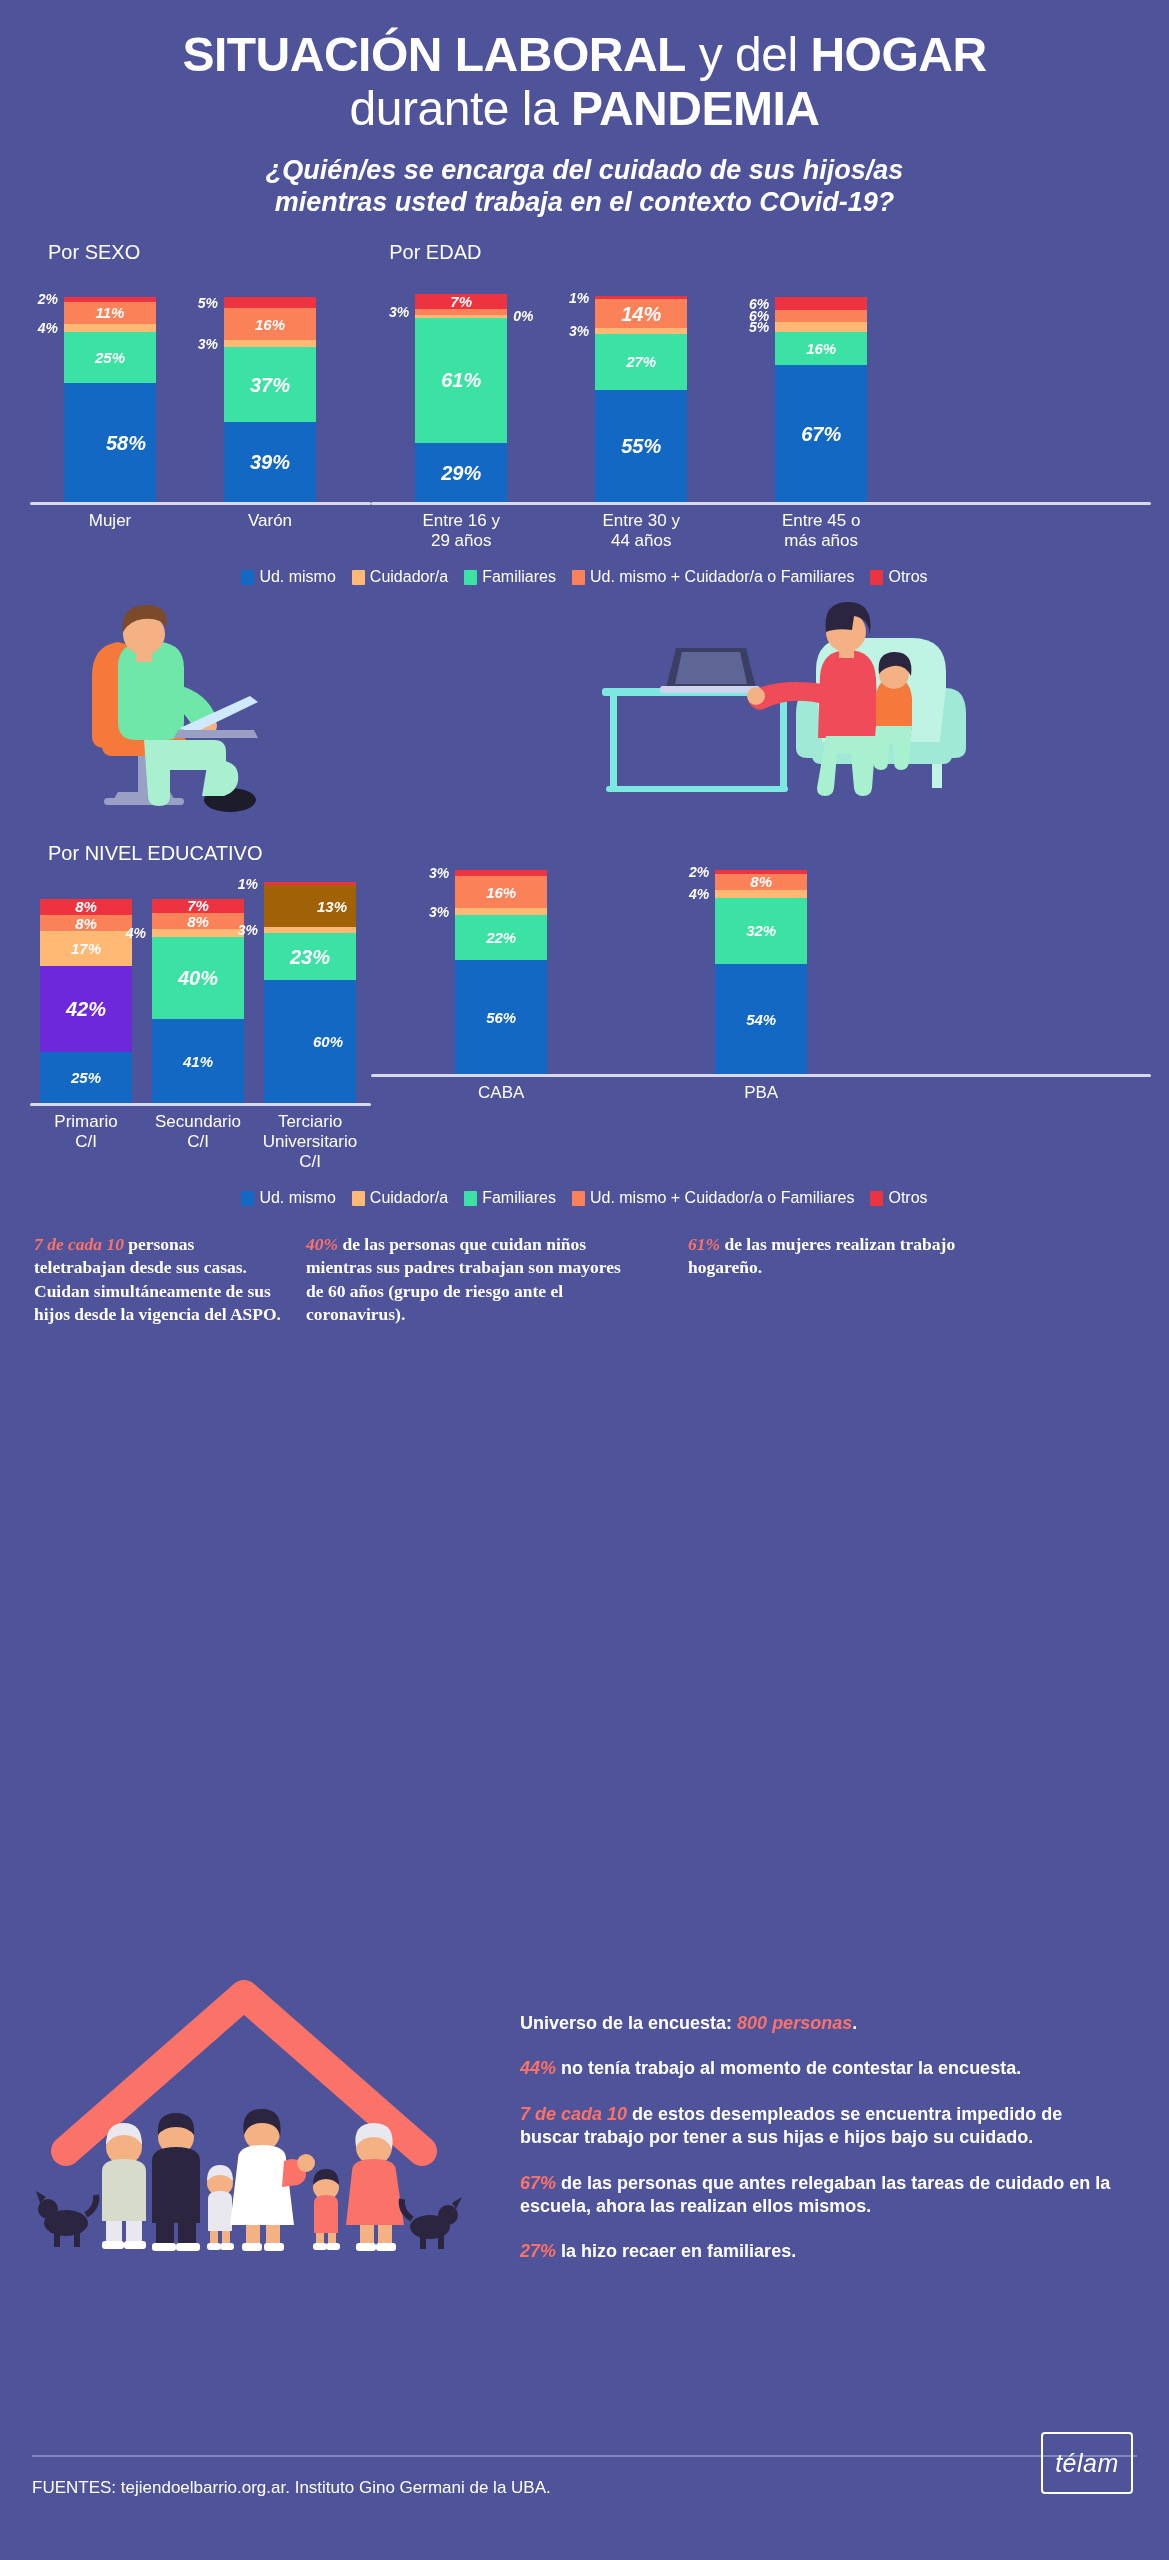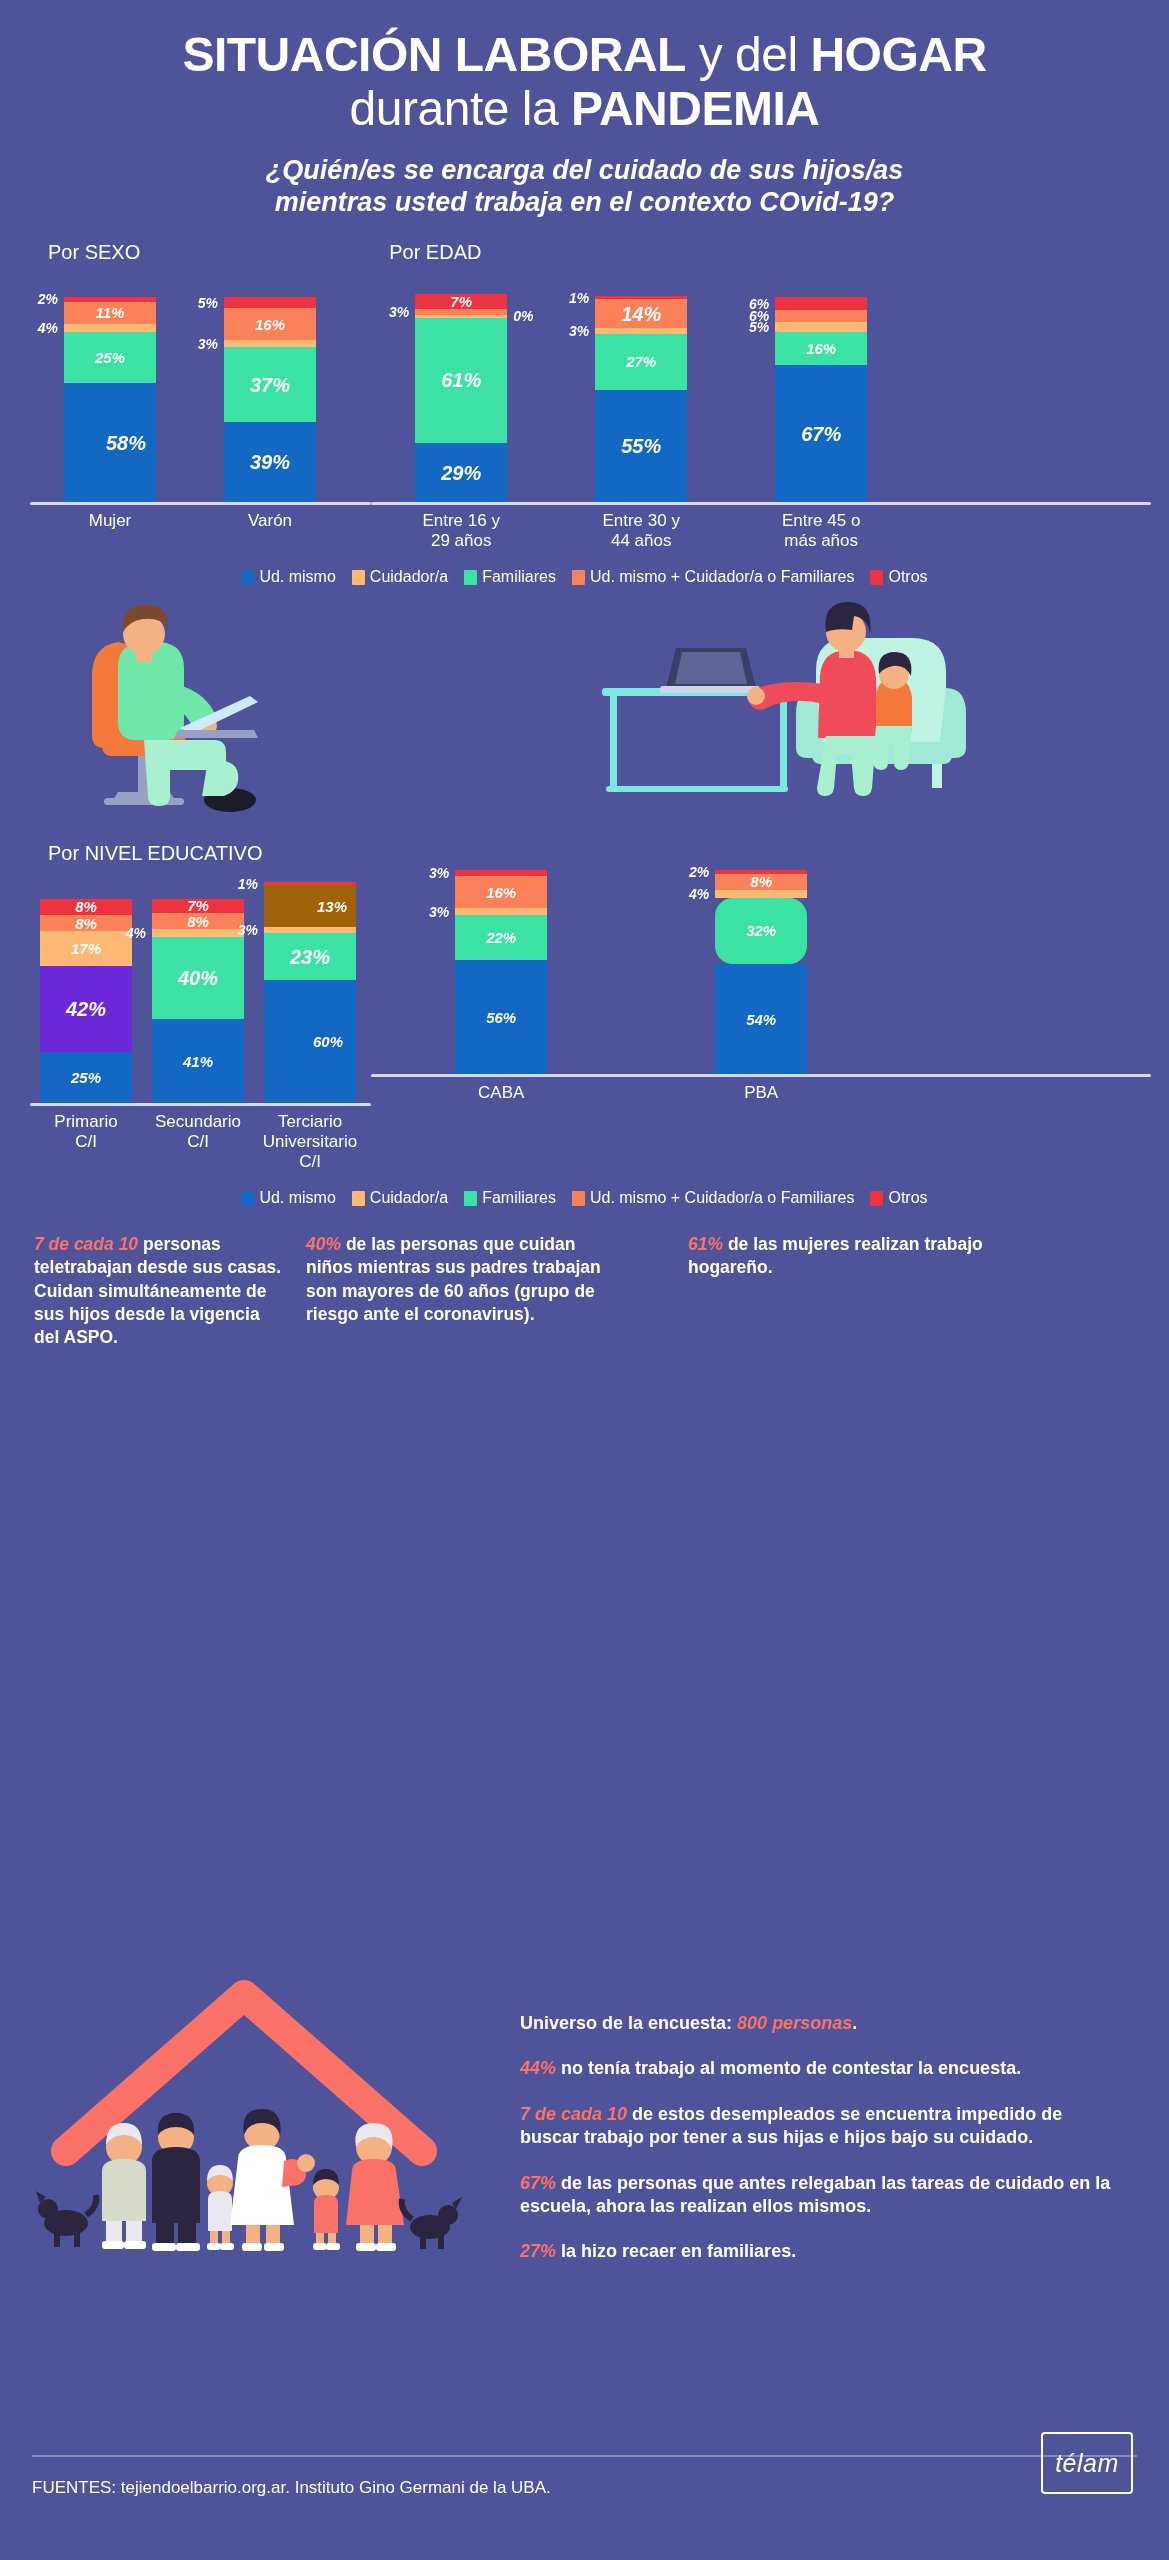--- a/index.html
+++ b/index.html
@@ -61,21 +61,21 @@
     display: flex; align-items: center; justify-content: center;
     gap: 16px; margin-top: 18px; padding: 0 14px; flex-wrap: nowrap;
   }
   .leg-item { display: flex; align-items: center; gap: 5px; font-size: 16px; white-space: nowrap; }
   .swatch { width: 13px; height: 15px; display: inline-block; border-radius: 1px; }
 
   
   .illus-row { position: relative; height: 230px; margin-top: 14px; }
 
   
-  .facts { display: flex; padding: 0 34px; margin-top: 26px; gap: 22px; }
+  .facts { display: flex; padding: 0 34px; margin-top: 26px; gap: 22px; font-family: Liberation Serif, serif; }
   .fact { font-size: 17.5px; font-weight: 700; line-height: 1.33; }
   .fact .hl { color: #fa7268; font-style: italic; }
   .fact-1 { width: 250px; }
   .fact-2 { width: 320px; }
   .fact-3 { width: 300px; margin-left: 40px; }
   .fact-3 p + p { margin-top: 14px; }
 
   
   .survey { position: absolute; left: 520px; top: 2012px; width: 600px; }
   .survey p { font-size: 18px; font-weight: 700; line-height: 1.3; margin-bottom: 22px; }
@@ -410,21 +410,21 @@
               <div class="seg" style="background: rgb(238, 51, 64); height: 6.15px;">
                 <span class="outlab">3%</span>
               </div>
             </div>
           </div>
           <div class="bar-slot" style="width: 260px;">
             <div class="bar">
               <div class="seg" style="background: rgb(18, 104, 195); height: 110.7px;">
                 <span class="inlab">54%</span>
               </div>
-              <div class="seg" style="background: rgb(60, 226, 164); height: 65.6px; border-radius: 18px;">
+              <div class="seg" style="background: rgb(60, 226, 164); height: 65.6px;">
                 <span class="inlab">32%</span>
               </div>
               <div class="seg" style="background: rgb(255, 185, 116); height: 8.2px;">
                 <span class="outlab">4%</span>
               </div>
               <div class="seg" style="background: rgb(251, 129, 89); height: 16.4px;">
                 <span class="inlab">8%</span>
               </div>
               <div class="seg" style="background: rgb(238, 51, 64); height: 4.1px;">
                 <span class="outlab">2%</span>

